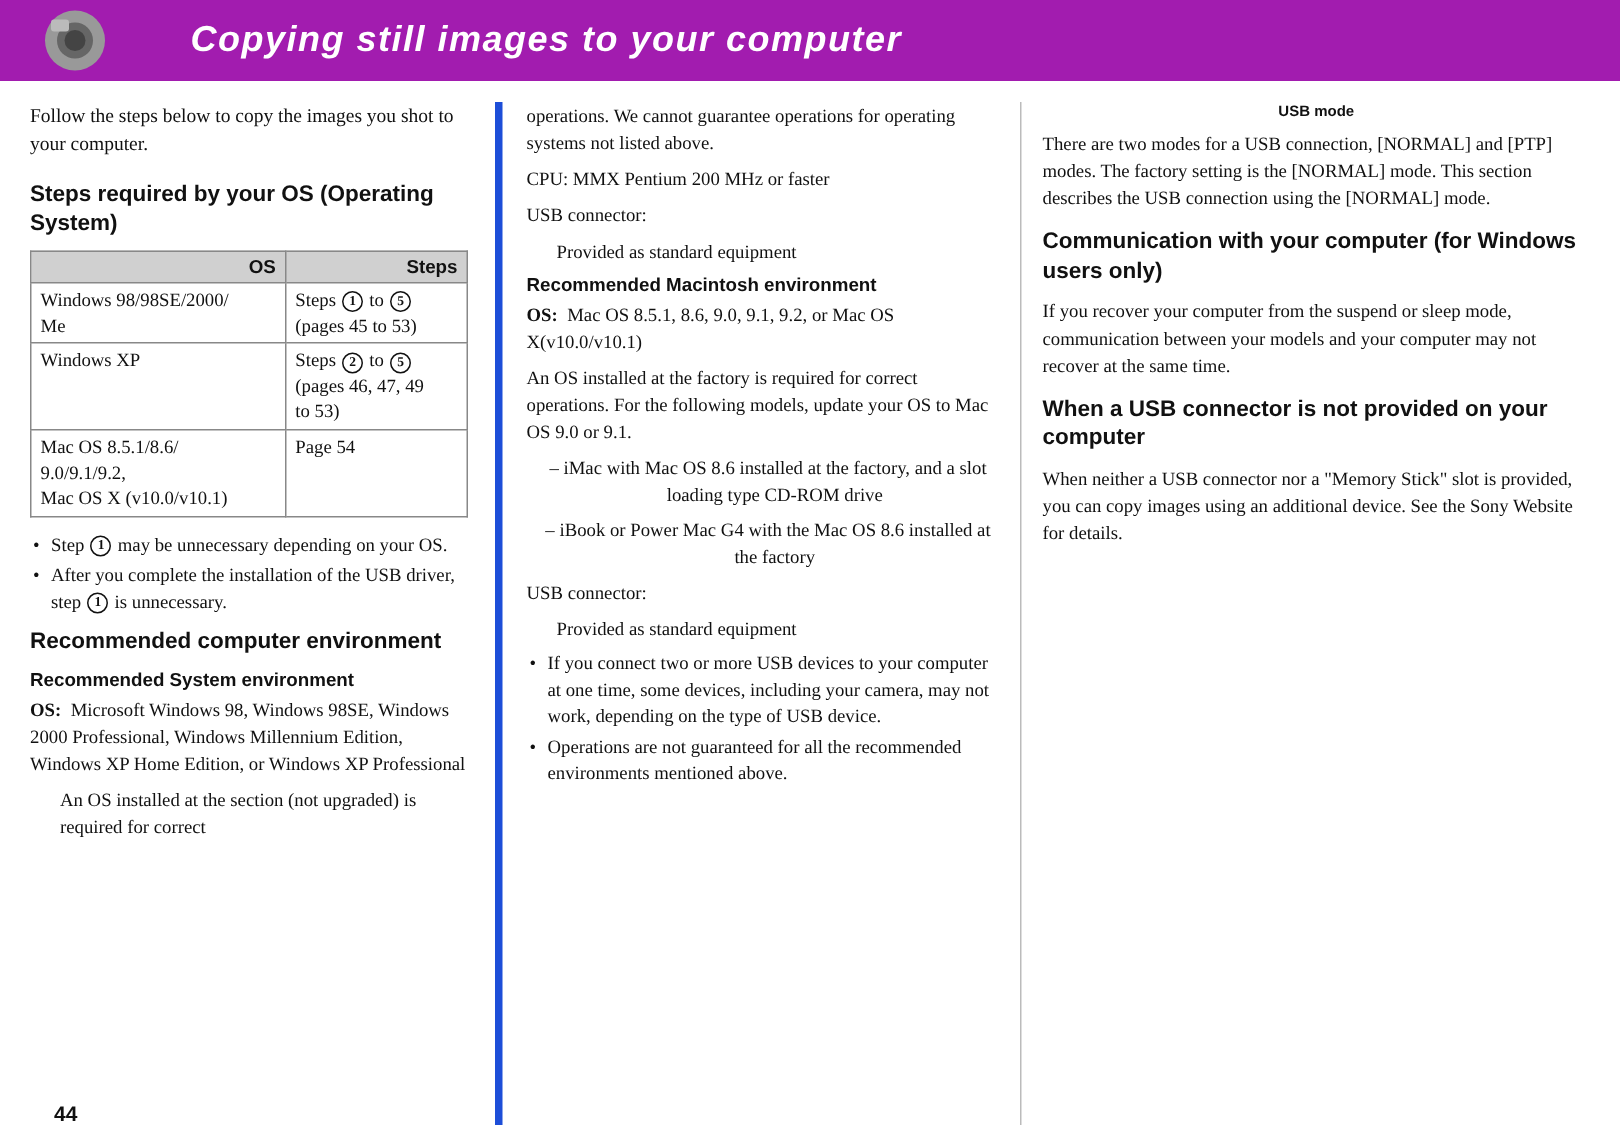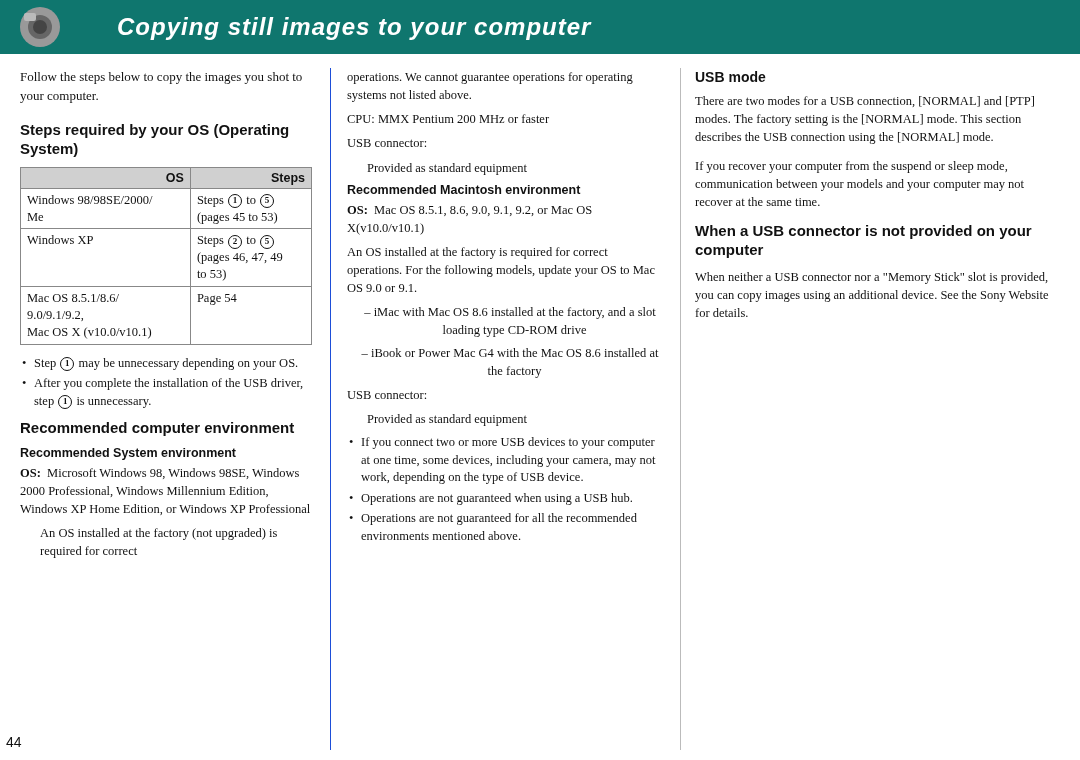--- a/index.html
+++ b/index.html
@@ -15,25 +15,25 @@
 
     .page {
       width: 1080px;
       height: 760px;
       position: relative;
       padding: 0;
     }
 
     
     .header-banner {
-      background: #0f766e;
+      background: #a21caf;
       display: flex;
       align-items: center;
       height: 54px;
-      padding-left: 18px;
+      padding-left: 28px;
       position: relative;
     }
     .header-title {
       font-family: Arial, sans-serif;
       font-size: 24px;
       font-style: italic;
       font-weight: bold;
       color: #fff;
       letter-spacing: 1px;
       margin-left: 55px;
@@ -53,21 +53,21 @@
       width: 310px;
       min-width: 310px;
       padding-right: 18px;
       flex-shrink: 0;
     }
     .col-mid {
       width: 350px;
       min-width: 350px;
       padding-right: 16px;
       flex-shrink: 0;
-      border-left: 1px solid #1d4ed8;
+      border-left: 5px solid #1d4ed8;
       padding-left: 16px;
     }
     .col-right {
       flex: 1;
       padding-left: 14px;
       border-left: 1px solid #bbb;
     }
 
     .intro-text {
       font-size: 13px;
@@ -78,24 +78,25 @@
     h2 {
       font-family: Arial, sans-serif;
       font-size: 15px;
       font-weight: bold;
       margin-bottom: 8px;
       line-height: 1.3;
     }
 
     h3 {
       font-family: Arial, sans-serif;
-      font-size: 14px;
+      font-size: 10px;
       font-weight: bold;
       margin-bottom: 6px;
       line-height: 1.3;
+      text-align: center;
     }
 
     h4.section-sub {
       font-family: Arial, sans-serif;
       font-size: 12.5px;
       font-weight: bold;
       margin-bottom: 4px;
     }
 
     
@@ -172,23 +173,23 @@
       line-height: 1.45;
       padding-left: 18px;
       text-indent: -9px;
       margin-bottom: 4px;
       text-align: center;
     }
 
     .page-num {
       position: absolute;
       bottom: 10px;
-      left: 6px;
+      left: 36px;
       font-size: 14px;
-      font-weight: normal;
+      font-weight: bold;
       font-family: Arial, sans-serif;
     }
 
     .section-gap { margin-bottom: 10px; }
     .section-gap-sm { margin-bottom: 6px; }
 
     
     .cam-icon {
       width: 44px;
       height: 44px;
@@ -245,21 +246,21 @@
       </ul>
 
       <h2>Recommended computer environment</h2>
 
       <h4 class="section-sub">Recommended System environment</h4>
 
       <p class="body-text">
         <strong>OS:</strong>
         &nbsp;<span>Microsoft Windows 98, Windows 98SE, Windows 2000 Professional, Windows Millennium Edition, Windows XP Home Edition, or Windows XP Professional</span>
       </p>
-      <p class="body-text-indent">An OS installed at the factory (not upgraded) is required for correct</p>
+      <p class="body-text-indent">An OS installed at the section (not upgraded) is required for correct</p>
     </div>
 
     <div class="col-mid">
       <p class="body-text">operations. We cannot guarantee operations for operating systems not listed above.</p>
 
       <p class="body-text">
         <span>CPU: MMX Pentium 200 MHz or faster</span>
       </p>
       <p class="body-text">
         <span>USB connector:</span>
@@ -284,31 +285,31 @@
 
       <p class="body-text">
         <span>USB connector:</span>
       </p>
       <p class="body-text-indent">Provided as standard equipment</p>
 
       <div class="section-gap-sm"></div>
 
       <ul class="bullet-list">
         <li>If you connect two or more USB devices to your computer at one time, some devices, including your camera, may not work, depending on the type of USB device.</li>
-        <li>Operations are not guaranteed when using a USB hub.</li>
         <li>Operations are not guaranteed for all the recommended environments mentioned above.</li>
       </ul>
     </div>
 
     <div class="col-right">
       <h3>USB mode</h3>
       <p class="body-text">There are two modes for a USB connection, [NORMAL] and [PTP] modes. The factory setting is the [NORMAL] mode. This section describes the USB connection using the [NORMAL] mode.</p>
 
       <div class="section-gap"></div>
 
+      <h2>Communication with your computer (for Windows users only)</h2>
       <p class="body-text">If you recover your computer from the suspend or sleep mode, communication between your models and your computer may not recover at the same time.</p>
 
       <div class="section-gap"></div>
 
       <h2>When a USB connector is not provided on your computer</h2>
       <p class="body-text">When neither a USB connector nor a "Memory Stick" slot is provided, you can copy images using an additional device. See the Sony Website for details.</p>
     </div>
 
   </div>
 

